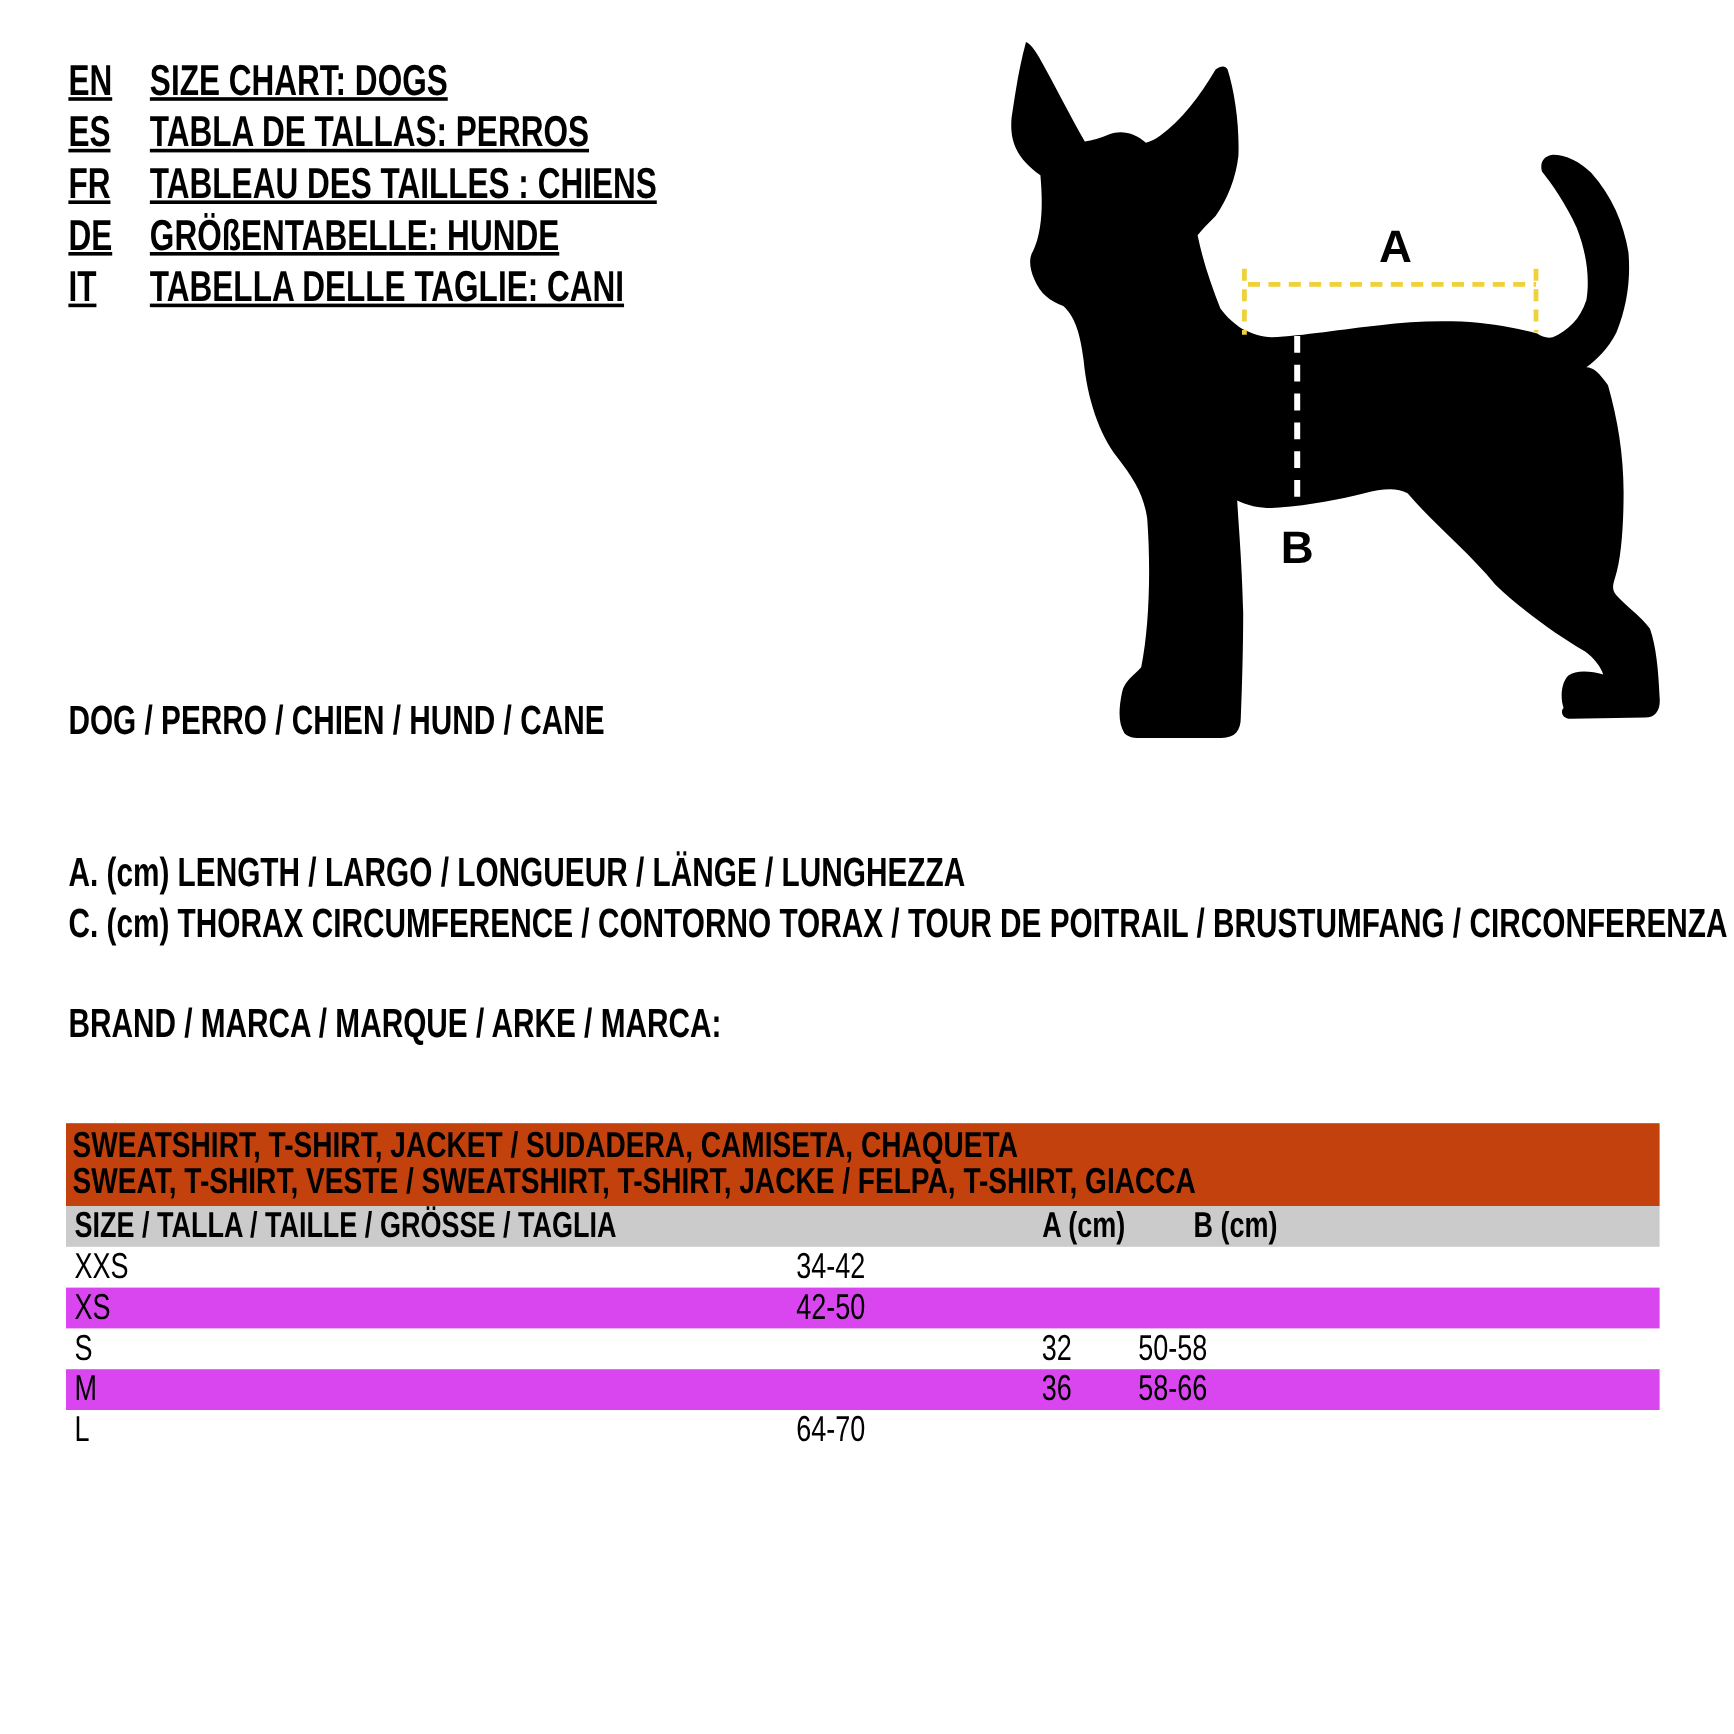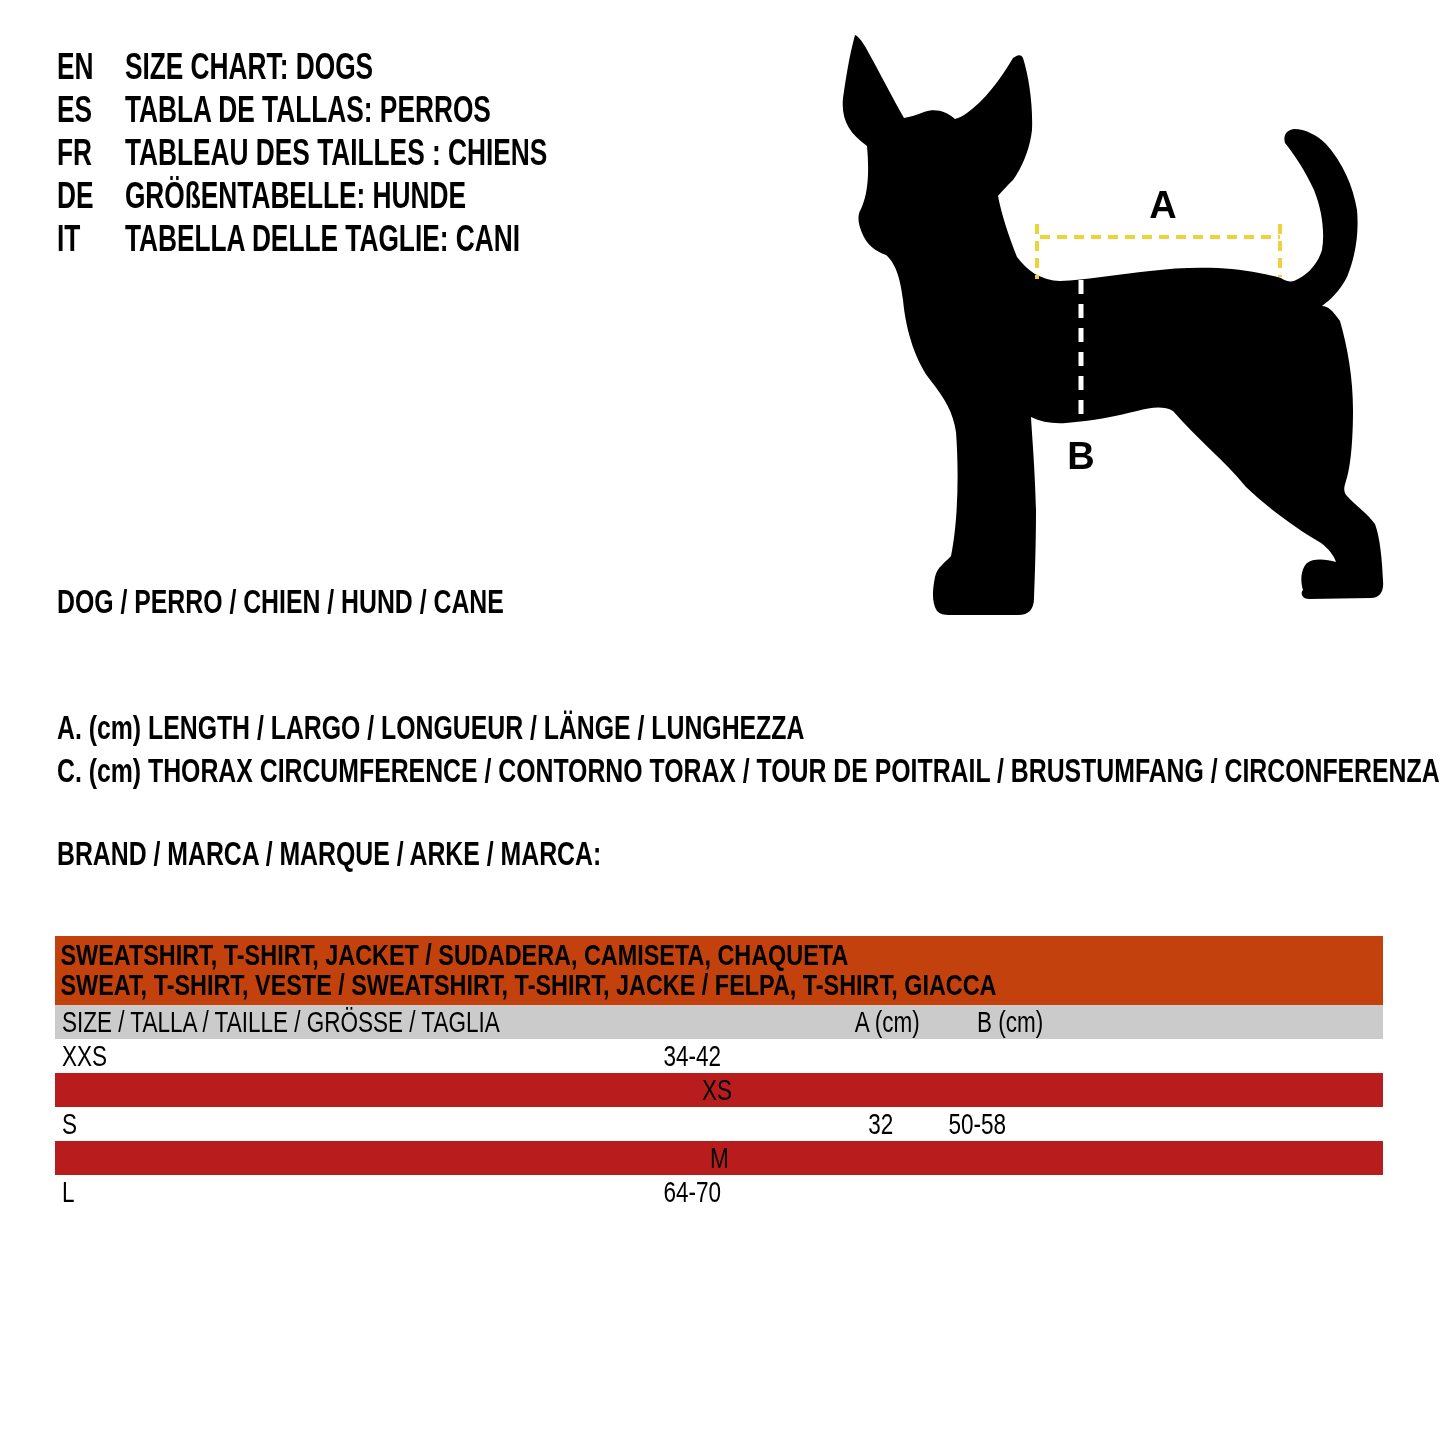--- a/index.html
+++ b/index.html
@@ -3,21 +3,21 @@
 <meta charset="utf-8">
 <style>
   html,body{margin:0;padding:0;background:#ffffff;}
   .page{
     position:relative;width:1445px;height:1445px;background:#ffffff;overflow:hidden;
     font-family:"Liberation Sans", sans-serif;color:#000;
   }
   .nowrap{white-space:nowrap;}
 
   
-  .langs{position:absolute;left:57px;top:45px;}
+  .langs{position:absolute;left:57px;top:45px;text-decoration:underline;}
   .lang-row{display:flex;height:43px;line-height:43px;font-size:36px;font-weight:700;
     transform:scaleX(0.73);transform-origin:0 50%;white-space:nowrap;}
   .lang-code{width:93px;flex:0 0 93px;}
 
   
   .dog-svg{position:absolute;left:0;top:0;width:1445px;height:645px;}
 
   
   .line{position:absolute;left:57px;height:43px;line-height:43px;font-size:34px;font-weight:700;
     transform:scaleX(0.73);transform-origin:0 50%;white-space:nowrap;}
@@ -25,22 +25,22 @@
   .legend-a{top:706px;}
   .legend-c{top:749px;}
   .brand-line{top:832px;}
 
   
   .size-table{position:absolute;left:55px;top:936px;width:1328px;}
   .band{background:#c2410c;padding:4px 0 5px 0;}
   .band-line{height:30px;line-height:30px;font-size:30px;font-weight:700;padding-left:7px;
     transform:scaleX(0.78);transform-origin:0 50%;white-space:nowrap;}
   .trow{display:flex;align-items:center;height:34px;font-size:30px;font-weight:400;}
-  .trow.head{background:#cbcbcb;}
-  .trow.alt{background:#b91c1c;flex-direction:column;}
+  .trow.head{background:#cbcbcb;font-weight:bold;}
+  .trow.alt{background:#d946ef;}
   .c1{flex:0 0 550px;padding-left:7px;text-align:left;overflow:visible;white-space:nowrap;}
   .c2{flex:0 0 285px;text-align:right;white-space:nowrap;}
   .c3{flex:0 0 160px;text-align:center;white-space:nowrap;}
   .cellL{display:inline-block;transform:scaleX(0.75);transform-origin:0 50%;}
   .cellC{display:inline-block;transform:scaleX(0.75);transform-origin:50% 50%;}
 </style>
 </head>
 <body>
 
 <div class="page">

